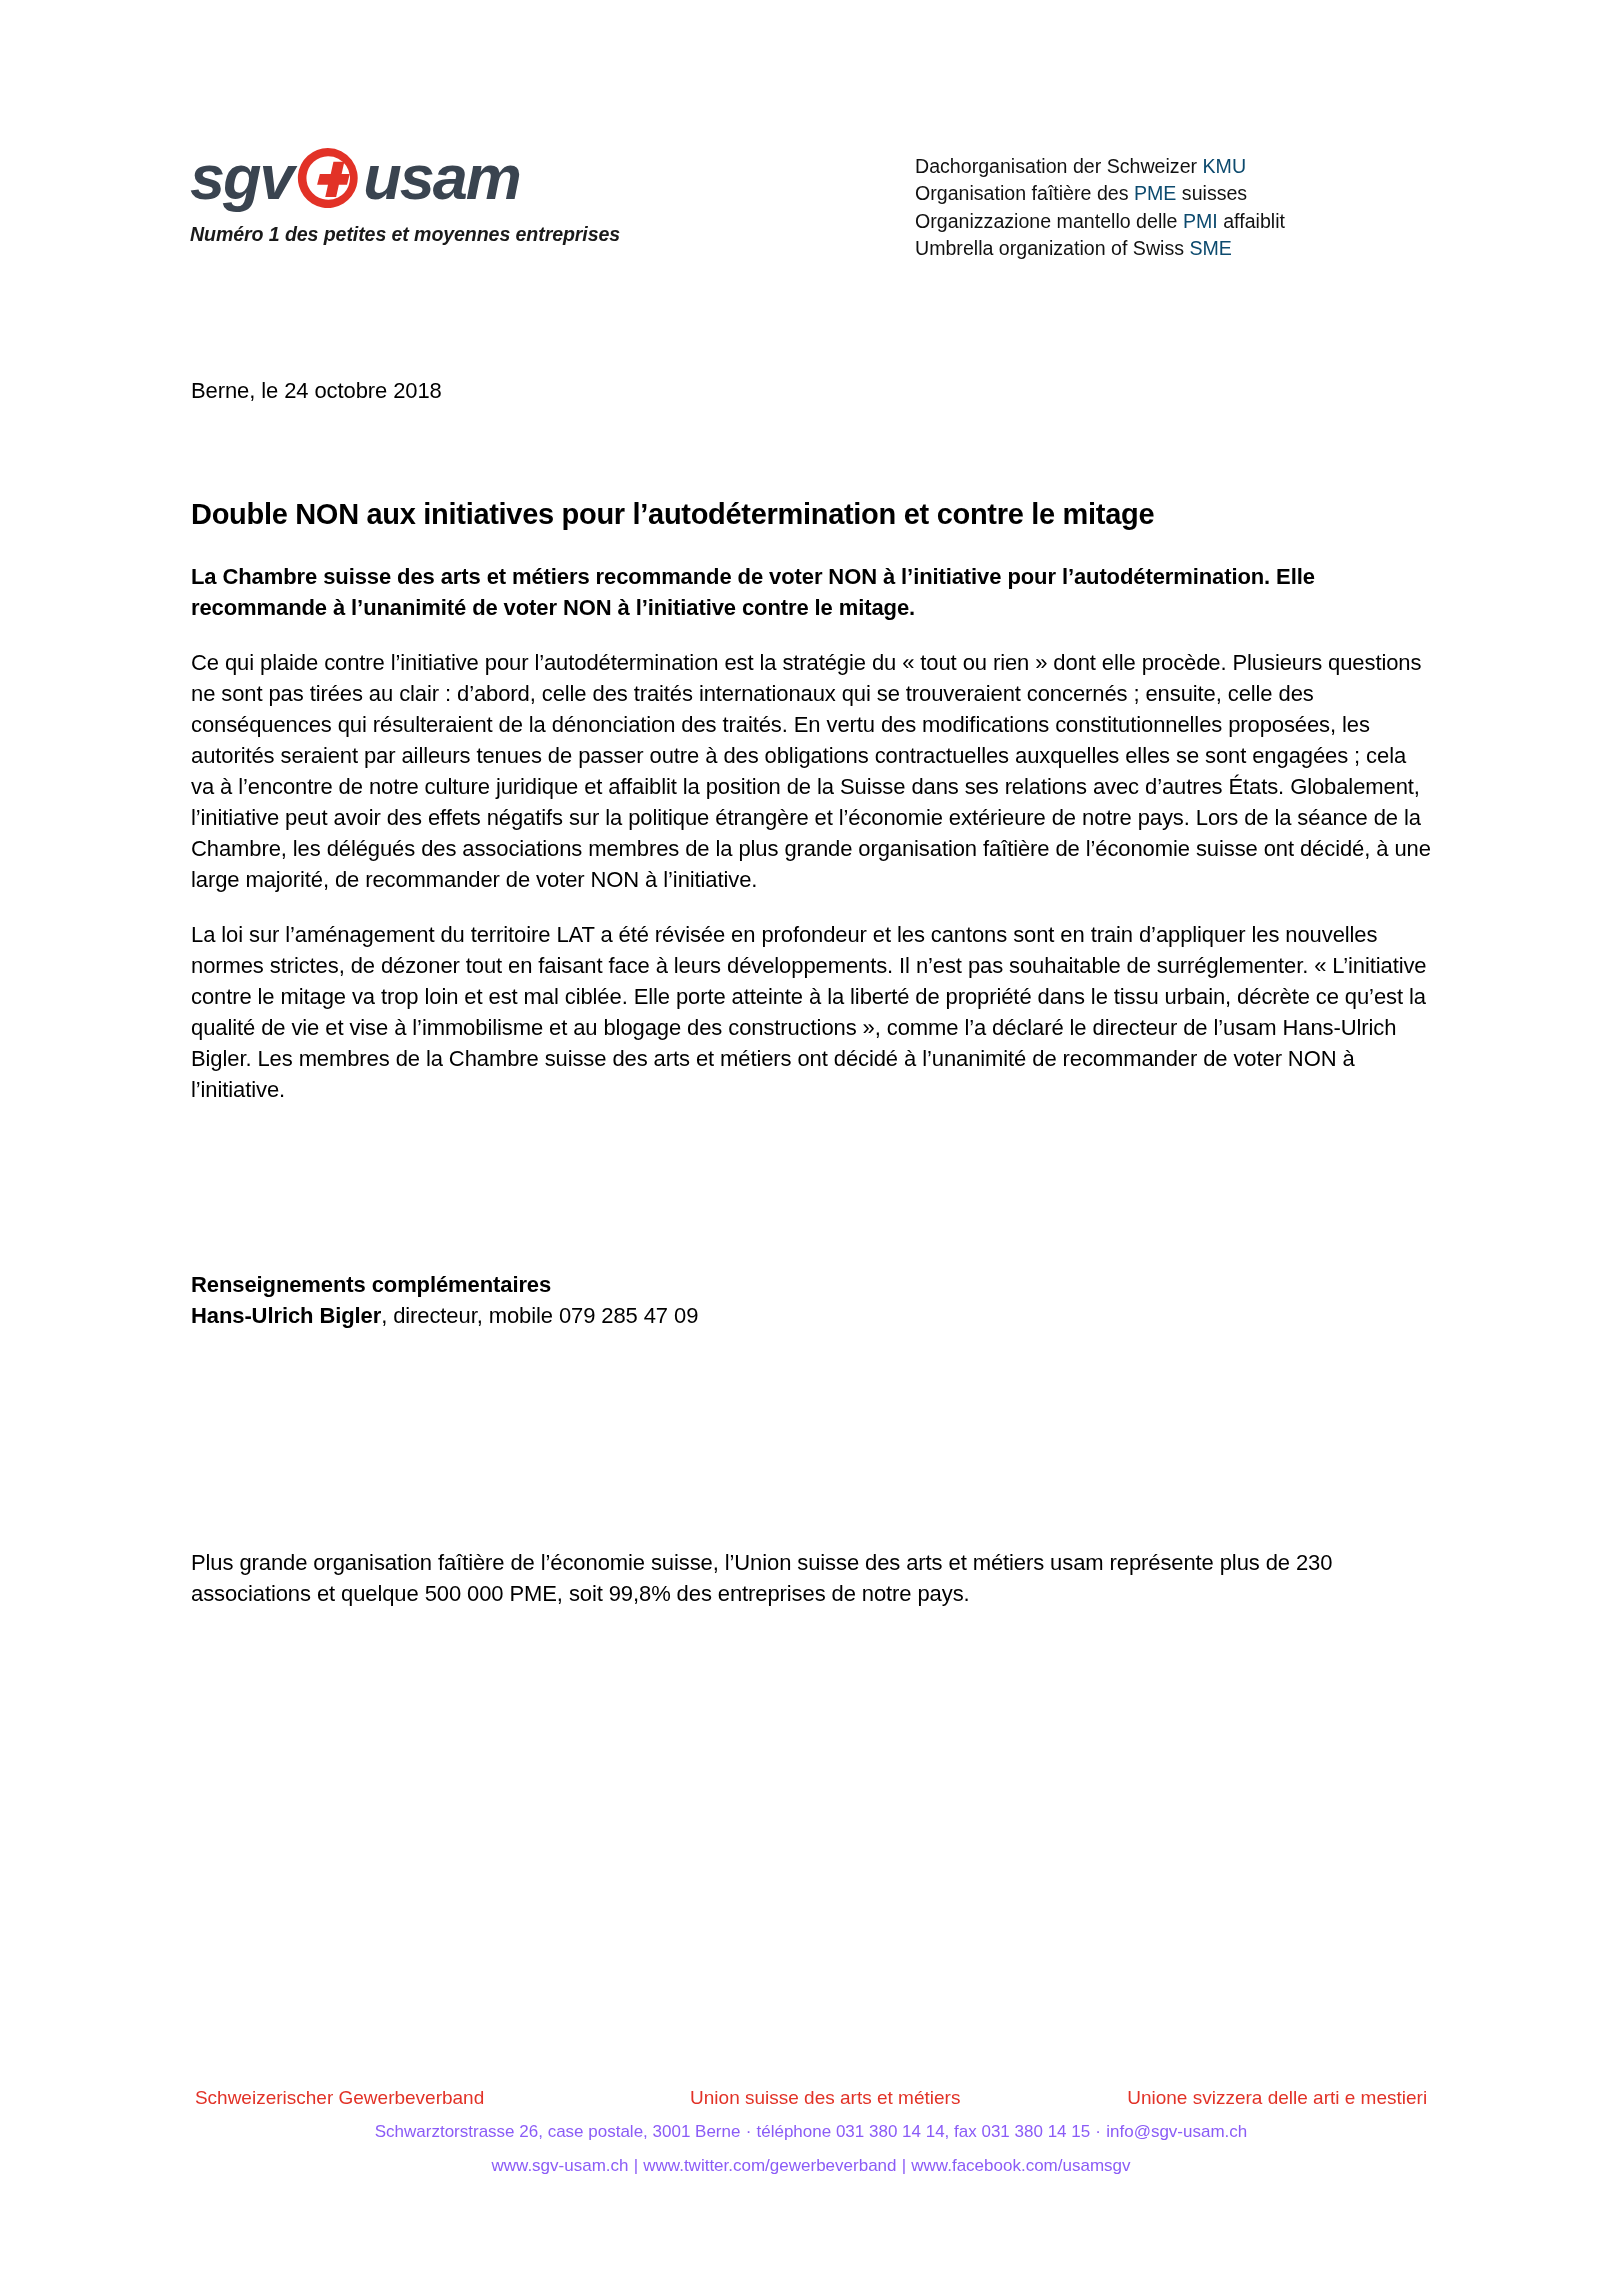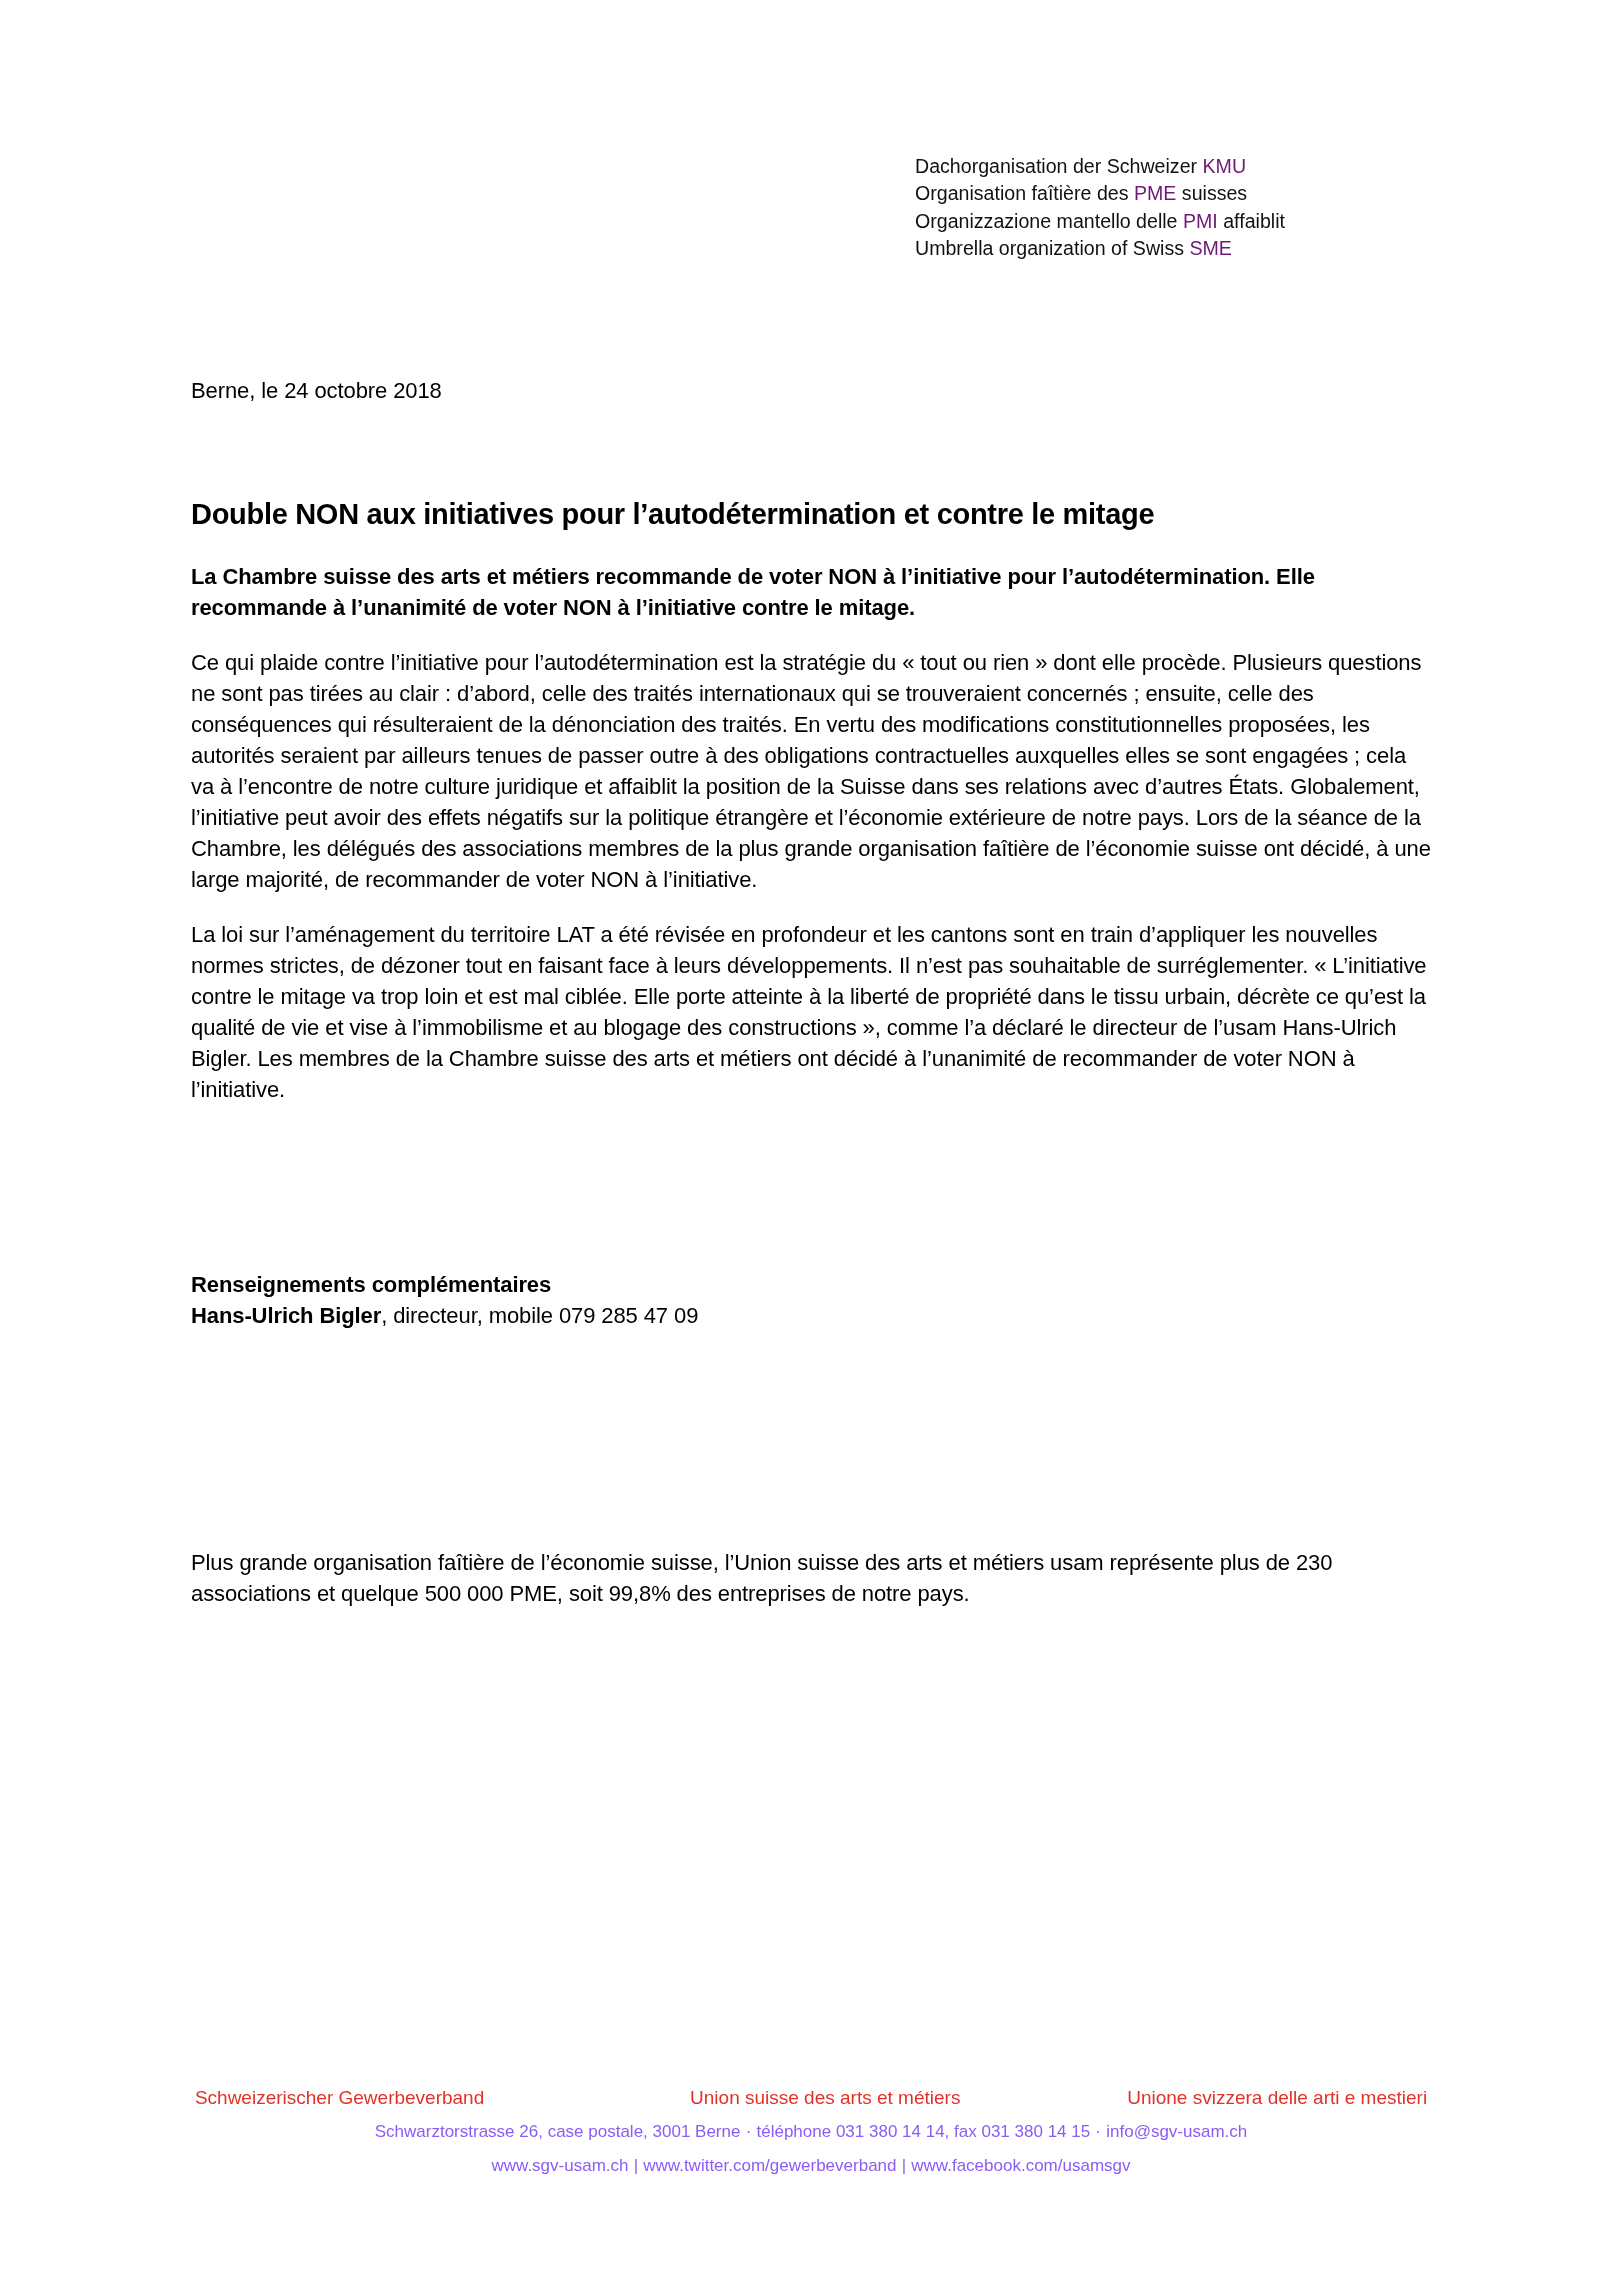--- a/index.html
+++ b/index.html
@@ -70,21 +70,21 @@
     top: 11.8px;
     text-align: left;
     width: 517px;
   }
   .header-langs .lang-line {
     font-size: 19.6px;
     line-height: 27.5px;
     color: #111111;
     white-space: nowrap;
   }
-  .acc { color: #701a75; }
+  .acc { color: #0c4a6e; }
 
   
   .content {
     position: absolute;
     left: 191px;
     top: 376px;
     width: 1243px;
   }
 
   .meta-title {
@@ -179,20 +179,33 @@
   }
   .footer-sep { padding: 0 5.2px; }
 </style>
 </head>
 <body>
 
 <div class="page">
 
   <div class="header">
 
+    <div class="logo-block">
+      <div class="logo-wordmark">
+        <span class="logo-text">sgv</span>
+        <span class="logo-emblem">
+          <svg viewBox="0 0 100 100" width="68" height="68" aria-hidden="true">
+            <path d="M50 6 A44 44 0 1 0 92 62 L80 62 A32 32 0 1 1 50 18 A32 32 0 0 1 80 62 L92 62 A44 44 0 0 0 50 6 Z" fill="#e23227"></path>
+            <path d="M58 26 L74 26 L70 44 L82 44 L78 60 L66 60 L62 78 L46 78 L50 60 L34 60 L38 44 L54 44 Z" fill="#e23227"></path>
+          </svg>
+        </span>
+        <span class="logo-text">usam</span>
+      </div>
+      <div class="logo-tagline">Numéro 1 des petites et moyennes entreprises</div>
+    </div>
 
     <div class="header-langs">
       <div class="lang-line"><span>Dachorganisation der Schweizer </span><span class="acc">KMU</span><span></span></div>
       <div class="lang-line"><span>Organisation faîtière des </span><span class="acc">PME</span><span> suisses</span></div>
       <div class="lang-line"><span>Organizzazione mantello delle </span><span class="acc">PMI</span><span> affaiblit</span></div>
       <div class="lang-line"><span>Umbrella organization of Swiss </span><span class="acc">SME</span><span></span></div>
     </div>
   </div>
 
   <div class="content">

